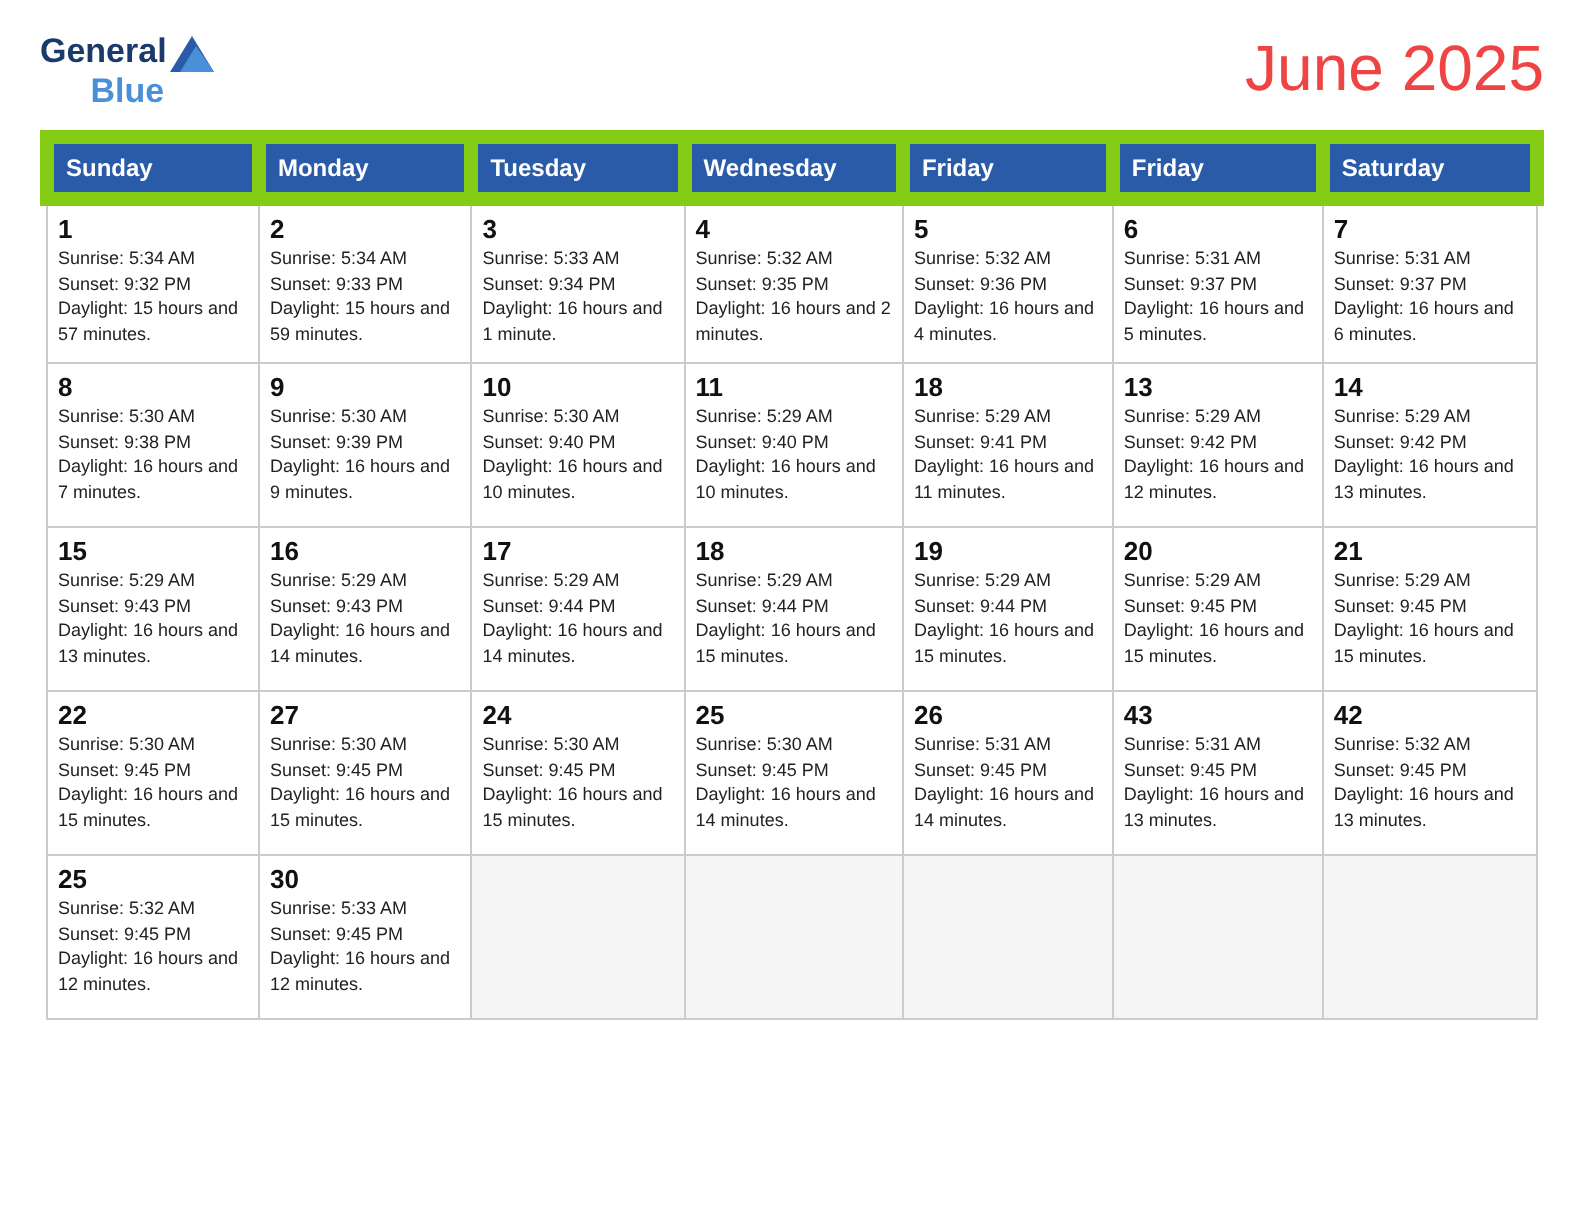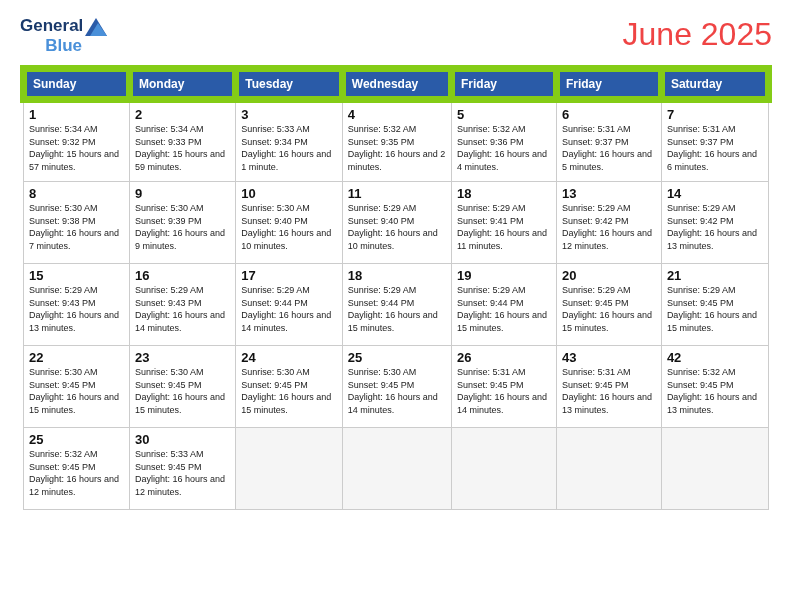--- a/index.html
+++ b/index.html
@@ -246,21 +246,21 @@
           </td>
         </tr>
         <tr>
           <td>
             <span class="day-num">22</span>
             <div class="cell-text" style="white-space: pre-line;">Sunrise: 5:30 AM
 Sunset: 9:45 PM
 Daylight: 16 hours and 15 minutes.</div>
           </td>
           <td>
-            <span class="day-num">23</span>
+            <span class="day-num">27</span>
             <div class="cell-text" style="white-space: pre-line;">Sunrise: 5:30 AM
 Sunset: 9:45 PM
 Daylight: 16 hours and 15 minutes.</div>
           </td>
           <td>
             <span class="day-num">24</span>
             <div class="cell-text" style="white-space: pre-line;">Sunrise: 5:30 AM
 Sunset: 9:45 PM
 Daylight: 16 hours and 15 minutes.</div>
           </td>

